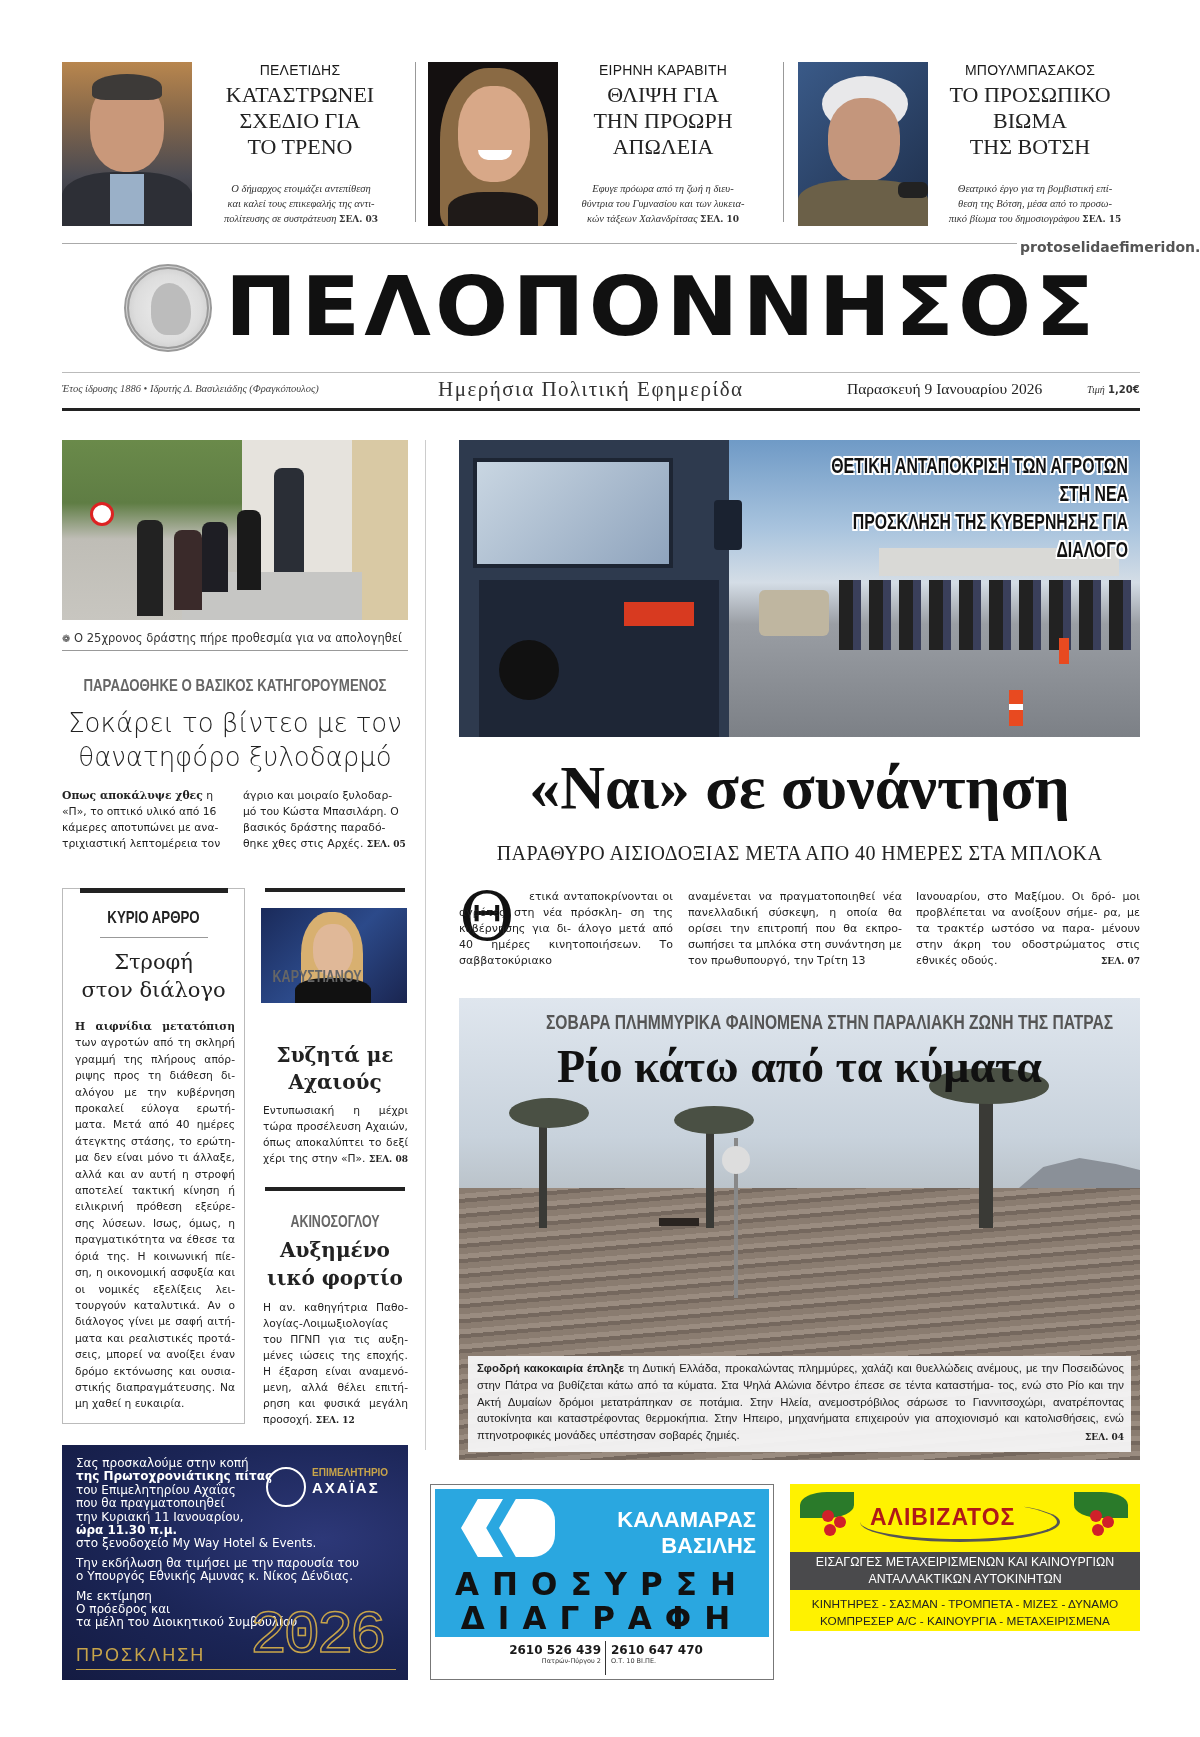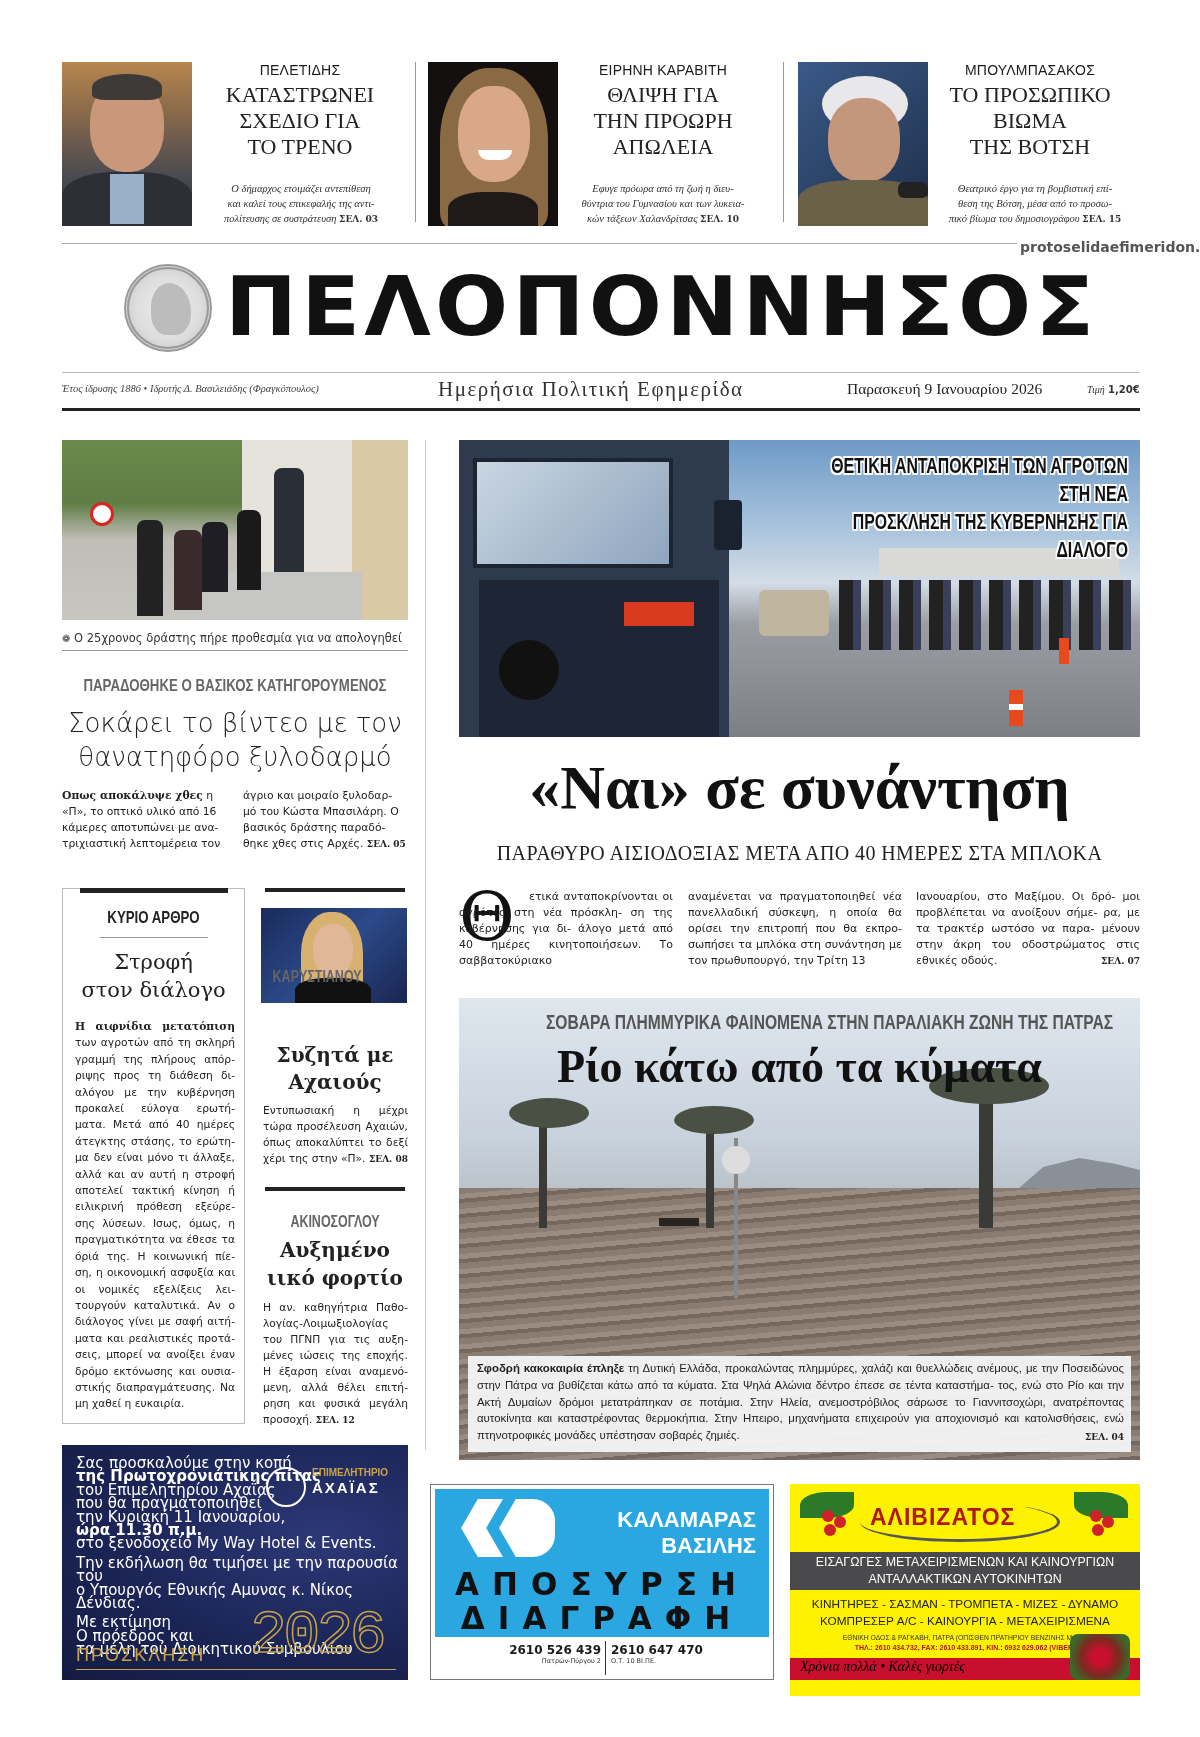--- a/index.html
+++ b/index.html
@@ -199,21 +199,21 @@
   <div class="abs" style="left:560px;top:160px;width:121px;height:30px;background:#8a9098;clip-path:polygon(0 100%,20% 30%,50% 0,80% 20%,100% 40%,100% 100%)"></div>
 </div>
 <div class="abs" style="left:459px;top:1011px;width:741px;text-align:center">
     <div class="kicker-gray" style="font-size:20px;color:#555">ΣΟΒΑΡΑ ΠΛΗΜΜΥΡΙΚΑ ΦΑΙΝΟΜΕΝΑ ΣΤΗΝ ΠΑΡΑΛΙΑΚΗ ΖΩΝΗ ΤΗΣ ΠΑΤΡΑΣ</div>
   </div>
 <div class="abs" style="left:459px;top:1040px;width:681px;text-align:center;font-family:'Liberation Serif',serif;font-weight:bold;font-size:46px;line-height:54px;color:#111">Ρίο κάτω από τα κύματα</div>
 <div class="abs" style="left:468px;top:1356px;width:663px;height:96px;background:rgba(245,245,245,.95)"></div>
 <div class="abs" style="left:477px;top:1360px;width:647px;font-family:'Liberation Sans',sans-serif;font-size:11.4px;line-height:16.8px;color:#222;text-align:justify"><b>Σφοδρή κακοκαιρία έπληξε</b> <span>τη Δυτική Ελλάδα, προκαλώντας πλημμύρες, χαλάζι και θυελλώδεις ανέμους, με την Ποσειδώνος στην Πάτρα να βυθίζεται κάτω από τα κύματα. Στα Ψηλά Αλώνια δέντρο έπεσε σε τέντα καταστήμα- τος, ενώ στο Ρίο και την Ακτή Δυμαίων δρόμοι μετατράπηκαν σε ποτάμια. Στην Ηλεία, ανεμοστρόβιλος σάρωσε το Γιαννιτσοχώρι, ανατρέποντας αυτοκίνητα και καταστρέφοντας θερμοκήπια. Στην Ηπειρο, μηχανήματα επιχειρούν για αποχιονισμό και κατολισθήσεις, ενώ πτηνοτροφικές μονάδες υπέστησαν σοβαρές ζημιές.</span> <span class="sel" style="float:right;margin-top:2px">ΣΕΛ. 04</span></div>
 
 <div class="abs" style="left:62px;top:1445px;width:346px;height:235px;background:radial-gradient(ellipse at 75% 40%,#2d3878 0%,#1b2556 55%,#141b42 100%);overflow:hidden">
-  <div class="abs" style="left:14px;top:12px;font-family:'DejaVu Sans',sans-serif;font-size:15px;line-height:13.4px;color:#fff">
+  <div class="abs" style="left:14px;top:12px;font-family:'DejaVu Sans',sans-serif;font-size:12px;line-height:13.4px;color:#fff">
     <div><span>Σας προσκαλούμε στην κοπή</span></div>
     <div style="font-weight:bold">της Πρωτοχρονιάτικης πίτας</div>
     <div>του Επιμελητηρίου Αχαΐας</div>
     <div>που θα πραγματοποιηθεί</div>
     <div>την Κυριακή 11 Ιανουαρίου,</div>
     <div style="font-weight:bold">ώρα 11.30 π.μ.</div>
     <div>στο ξενοδοχείο My Way Hotel &amp; Events.</div>
     <div style="height:6px"></div>
     <div>Την εκδήλωση θα τιμήσει με την παρουσία του</div>
     <div>ο Υπουργός Εθνικής Αμυνας κ. Νίκος Δένδιας.</div>
@@ -246,21 +246,21 @@
     <div style="font-family:'DejaVu Sans',sans-serif;font-size:12px;font-weight:bold;white-space:nowrap;margin-left:-30px">2610 526 439</div>
     <div style="font-size:6.5px;color:#333">Πατρών-Πύργου 2</div>
   </div>
   <div class="abs" style="left:174px;top:156px;width:1px;height:34px;background:#333"></div>
   <div class="abs" style="left:180px;top:158px">
     <div style="font-family:'DejaVu Sans',sans-serif;font-size:12px;font-weight:bold">2610 647 470</div>
     <div style="font-size:6.5px;color:#333">Ο.Τ. 10 ΒΙ.ΠΕ.</div>
   </div>
 </div>
 
-<div class="abs" style="left:790px;top:1484px;width:350px;height:212px;background:#fff200;overflow:hidden">
+<div class="abs" style="left:790px;top:1484px;width:350px;height:147px;background:#fff200;overflow:hidden">
   <div class="abs" style="left:10px;top:8px;width:60px;height:50px">
     <div class="abs" style="left:0;top:0;width:54px;height:26px;background:#2a7a2a;border-radius:50% 0"></div>
     <div class="abs" style="left:22px;top:18px;width:12px;height:12px;border-radius:50%;background:#d0202a"></div>
     <div class="abs" style="left:34px;top:24px;width:12px;height:12px;border-radius:50%;background:#d0202a"></div>
     <div class="abs" style="left:24px;top:32px;width:12px;height:12px;border-radius:50%;background:#d0202a"></div>
   </div>
   <div class="abs" style="left:278px;top:8px;width:60px;height:50px">
     <div class="abs" style="left:6px;top:0;width:54px;height:26px;background:#2a7a2a;border-radius:0 50%"></div>
     <div class="abs" style="left:22px;top:18px;width:12px;height:12px;border-radius:50%;background:#d0202a"></div>
     <div class="abs" style="left:34px;top:24px;width:12px;height:12px;border-radius:50%;background:#d0202a"></div>

